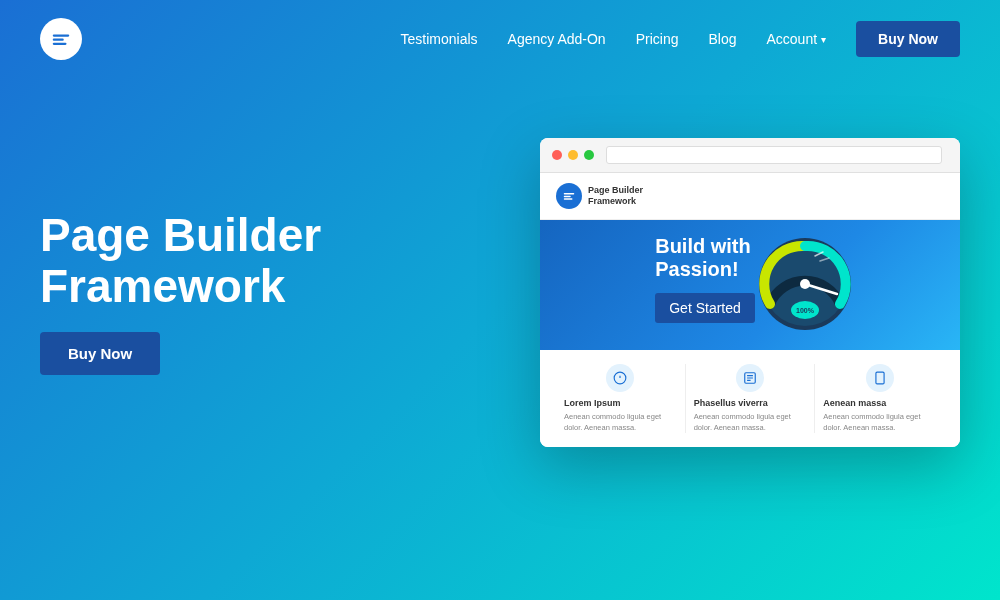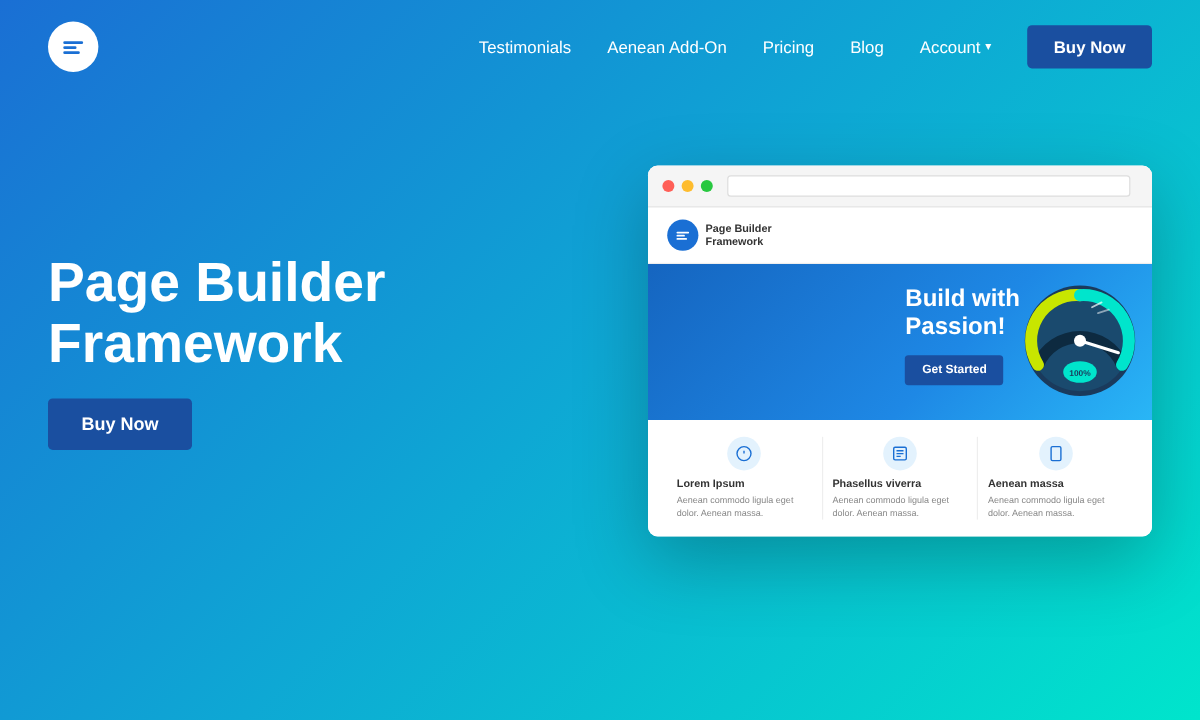--- a/index.html
+++ b/index.html
@@ -212,38 +212,38 @@
       align-items: center;
       justify-content: center;
     }
 
     
     .inner-hero {
       background: linear-gradient(135deg, #1565c0 0%, #1e88e5 60%, #29b6f6 100%);
       padding: 10px 20px 22px 20px;
       display: flex;
       align-items: center;
-      justify-content: flex-end;
+      justify-content: center;
       min-height: 130px;
     }
     .inner-hero-text .title {
       font-size: 20px;
       font-weight: 800;
       color: white;
       line-height: 1.15;
       margin-bottom: 12px;
     }
     .inner-hero-btn {
       background: #1a4fa0;
       color: white;
       border: none;
       padding: 7px 14px;
       border-radius: 3px;
-      font-size: 10px;
-      font-weight: 700;
+      font-size: 14px;
+      font-weight: 400;
       cursor: pointer;
     }
 
     
     .speedometer {
       width: 90px;
       height: 90px;
       flex-shrink: 0;
     }
 
@@ -292,21 +292,21 @@
     <div class="nav-logo">
       <svg viewBox="0 0 24 24" fill="#1a6fd4">
         <rect x="3" y="7" width="18" height="2.5" rx="1.2"></rect>
         <rect x="3" y="11.5" width="12" height="2.5" rx="1.2"></rect>
         <rect x="3" y="16" width="15" height="2.5" rx="1.2"></rect>
       </svg>
     </div>
 
     <div class="nav-links">
       <a class="nav-link">Testimonials</a>
-      <a class="nav-link">Aenean Add-On</a>
+      <a class="nav-link">Agency Add-On</a>
       <a class="nav-link">Pricing</a>
       <a class="nav-link">Blog</a>
       <a class="nav-link nav-link-account">
         <span>Account</span>
         <span class="chevron">▾</span>
       </a>
       <button class="nav-buy-btn">Buy Now</button>
     </div>
   </nav>
 

